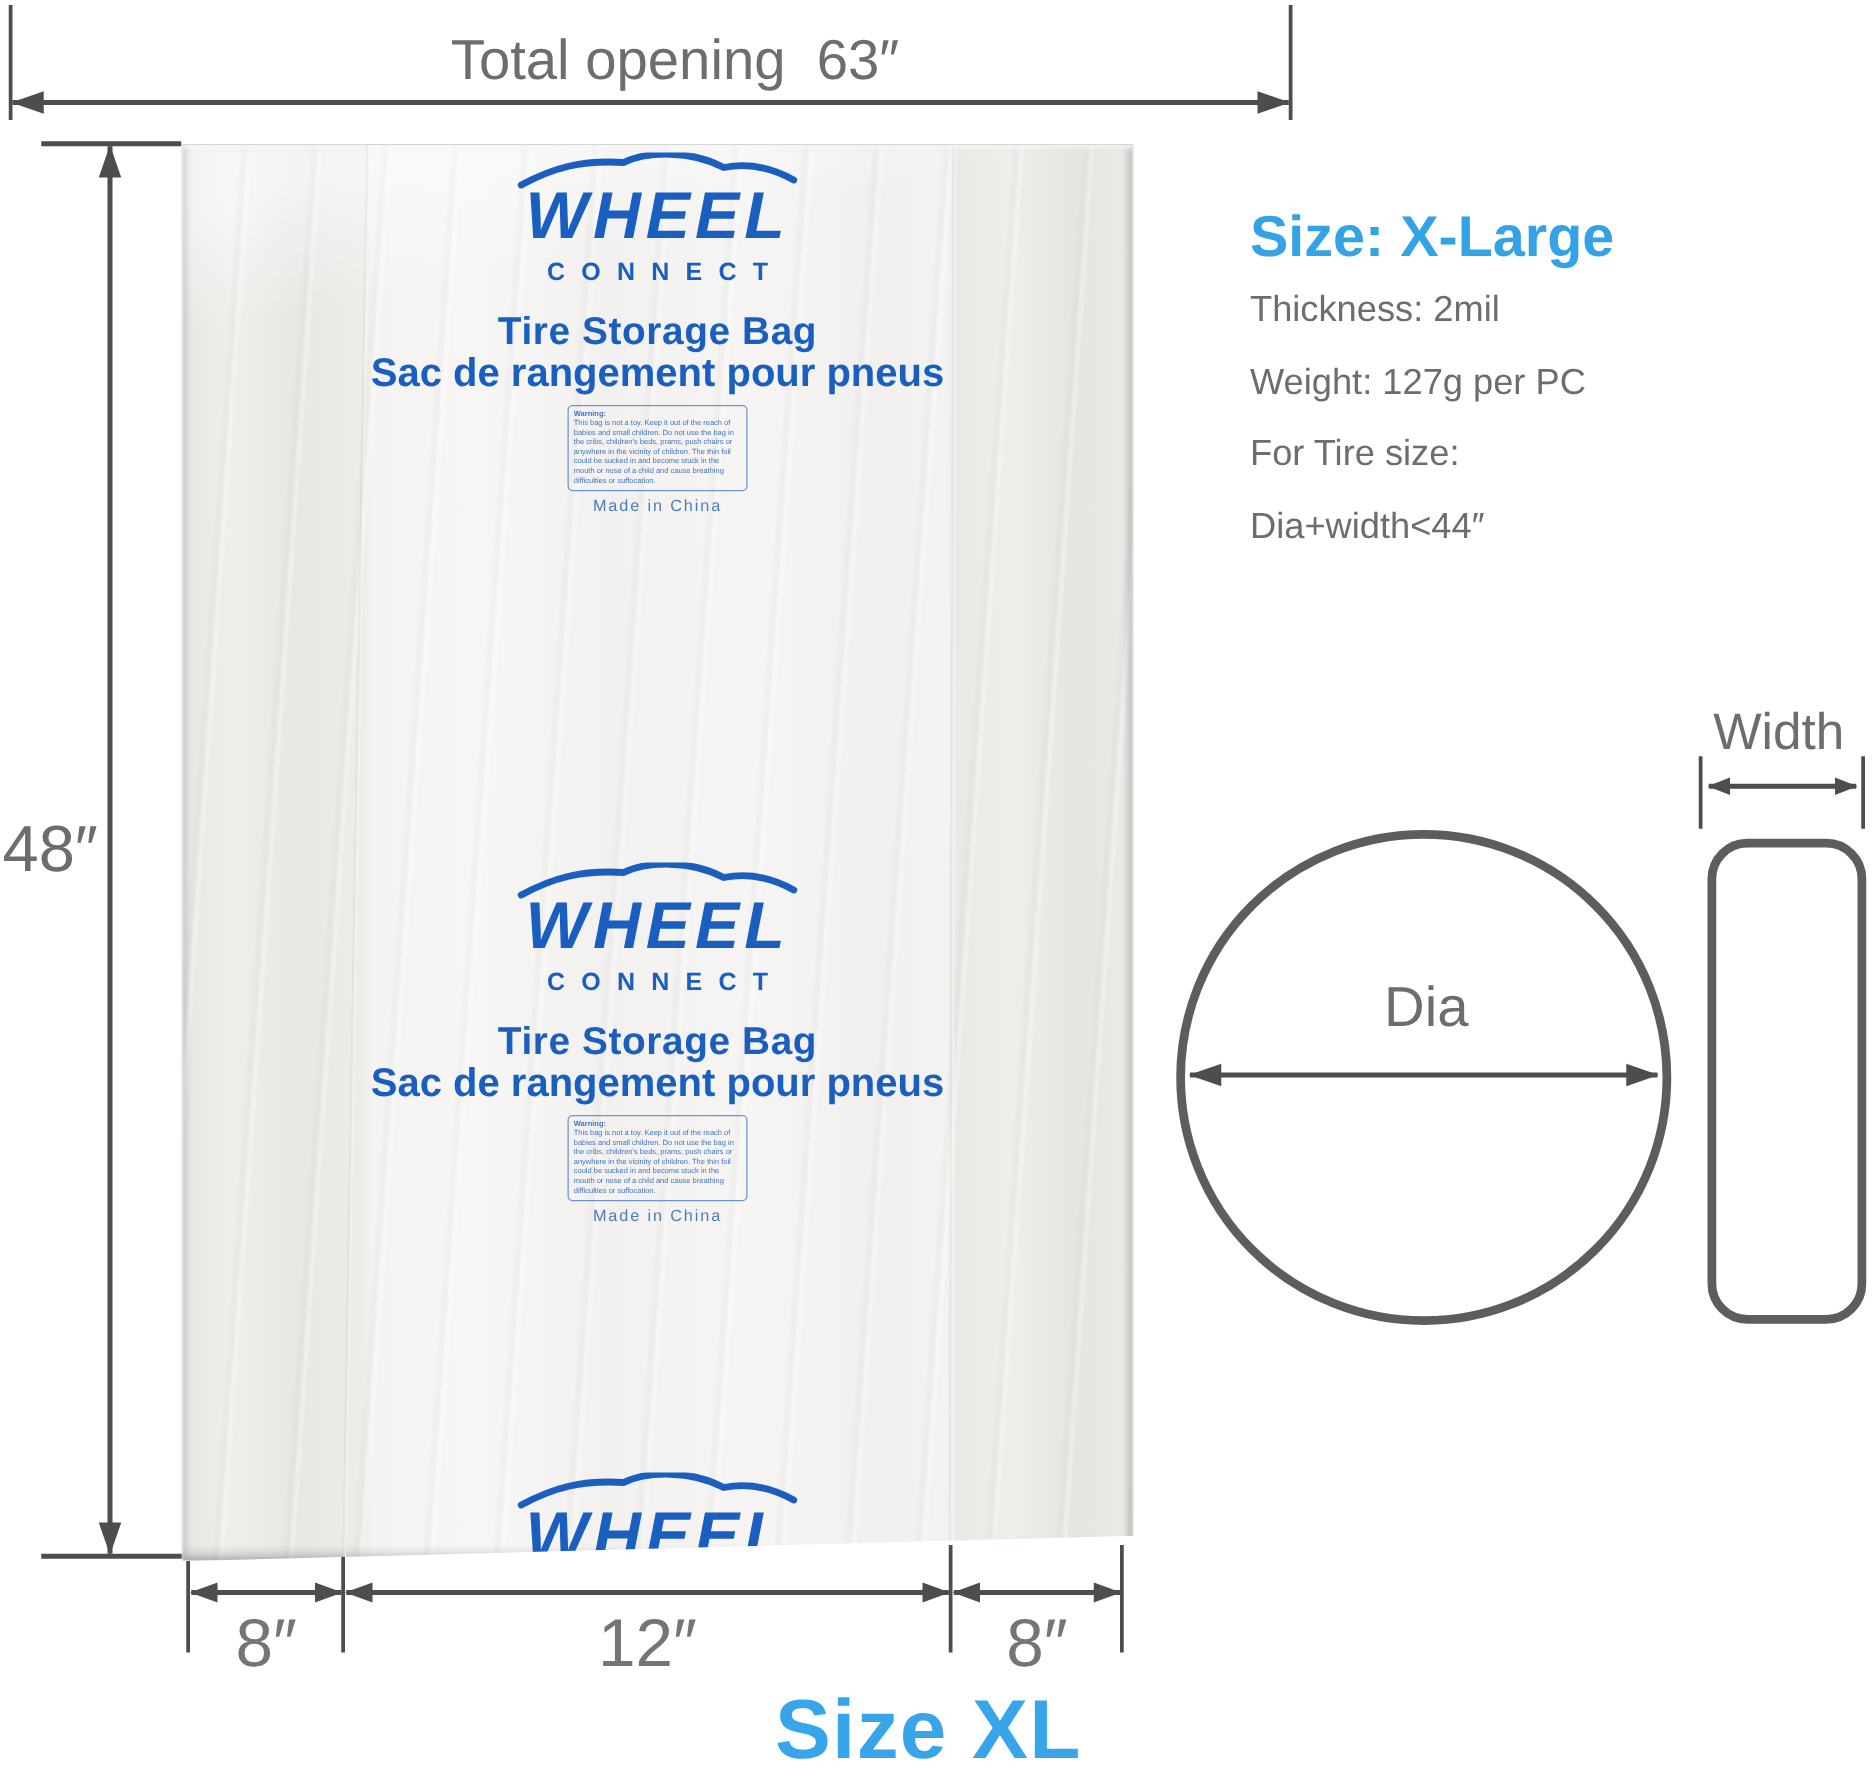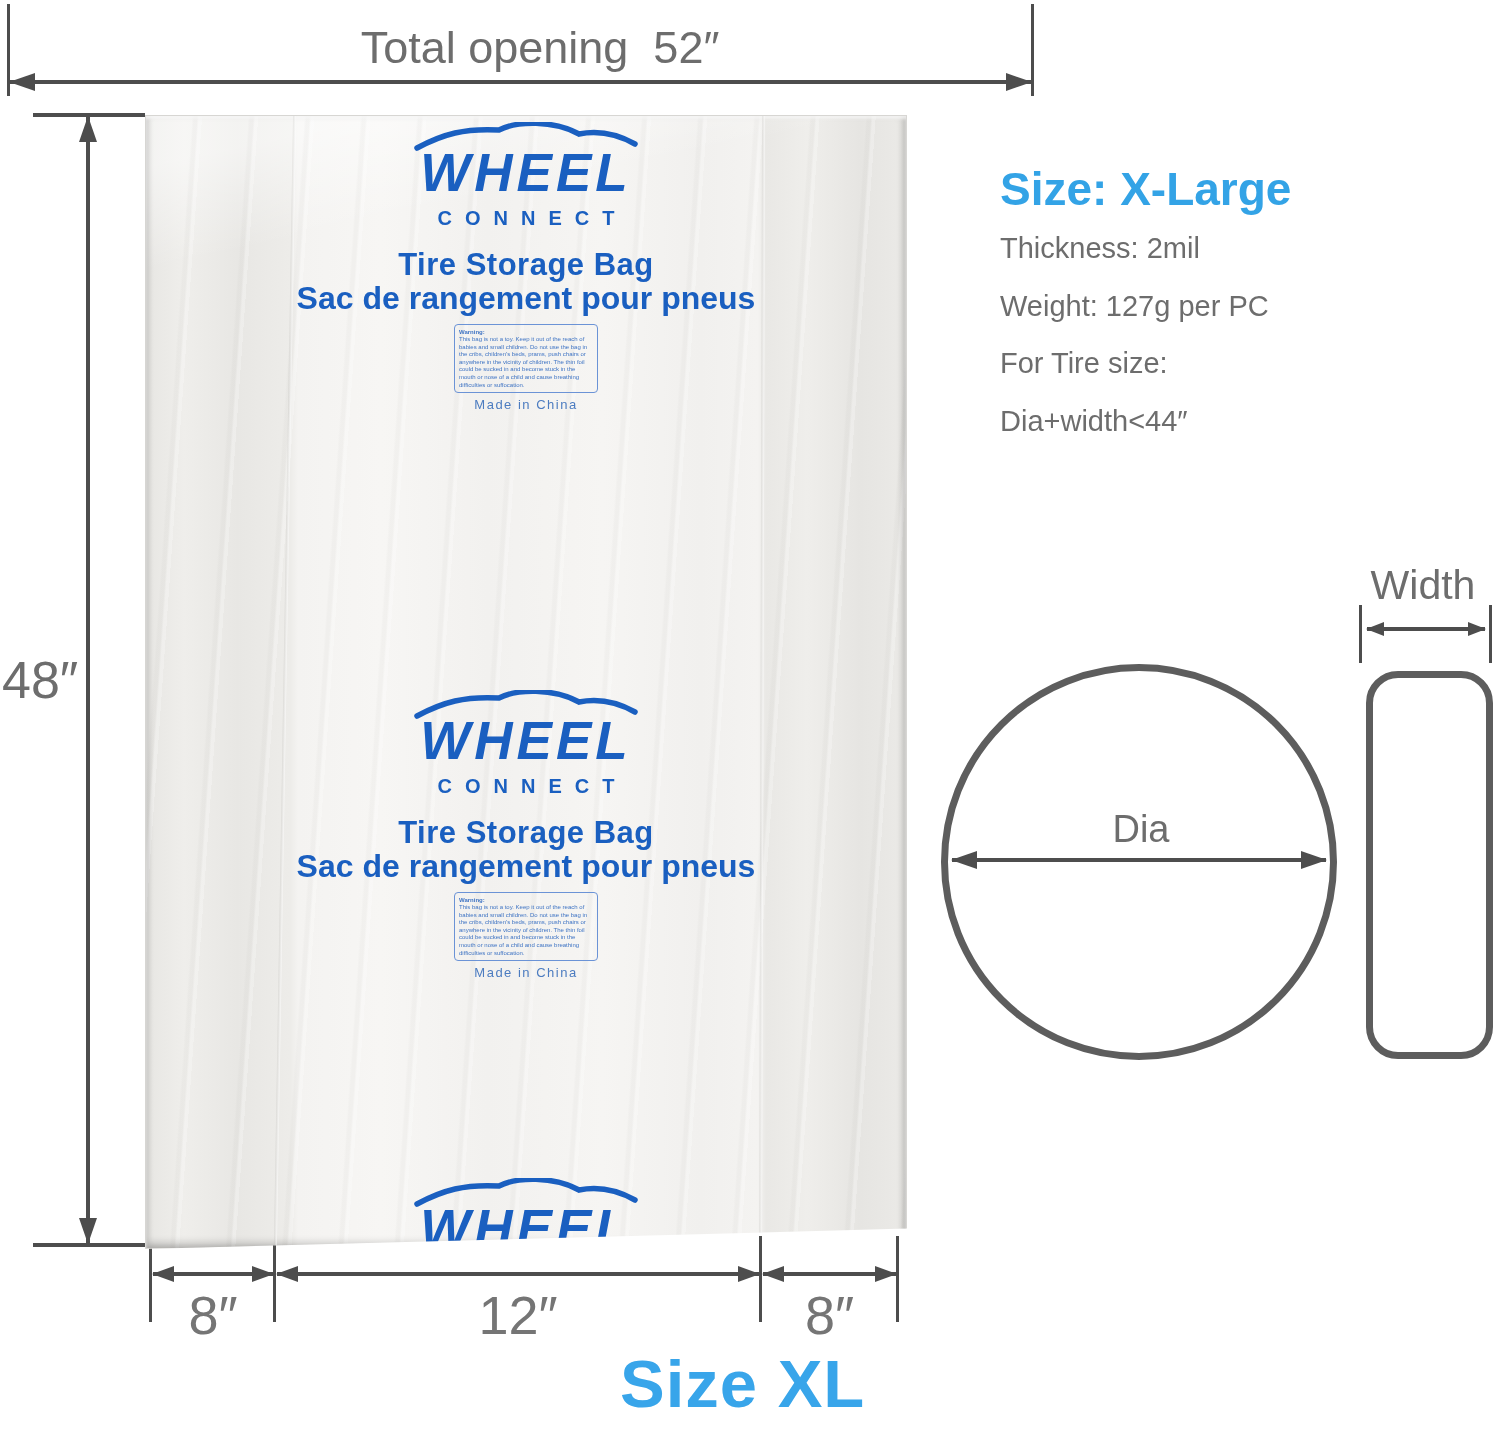--- a/index.html
+++ b/index.html
@@ -64,34 +64,34 @@
   .specs{position:absolute;left:1000px;top:158px;width:480px;color:#6d6d6d;}
   .spec-head{font-size:46px;line-height:62px;font-weight:700;color:#33a3e6;}
   .spec-line{font-size:29px;line-height:57.5px;}
 
   
   .circle{position:absolute;left:941px;top:664px;width:382px;height:382px;
           border:7px solid #5d5d5d;border-radius:50%;}
   .rrect{position:absolute;left:1366px;top:671px;width:113px;height:374px;
          border:7px solid #5d5d5d;border-radius:32px;}
   .width-label{left:1352px;top:562px;width:142px;font-size:41px;}
-  .dia-label{left:1086px;top:808px;width:110px;font-size:38px;}
+  .dia-label{left:1086px;top:780px;width:110px;font-size:45px;}
 
   .size-caption{position:absolute;left:620px;top:1345px;width:320px;
                 font-size:67px;font-weight:700;letter-spacing:1px;color:#38a5ea;}
 </style>
 </head>
 <body>
 
 <div class="stage">
 
   <div class="tick" style="left:7px;top:4px;width:3px;height:92px;"></div>
   <div class="tick" style="left:1031px;top:4px;width:3px;height:92px;"></div>
   <div class="dim-h" style="left:10px;top:80px;width:1021px;"></div>
-  <div class="dim-label top-label">Total opening  52″</div>
+  <div class="dim-label top-label">Total opening  63″</div>
 
   <div class="cap" style="left:33px;top:113px;width:112px;height:4px;"></div>
   <div class="cap" style="left:33px;top:1243px;width:114px;height:4px;"></div>
   <div class="dim-v" style="left:86px;top:117px;height:1126px;"></div>
   <div class="dim-label h48-label">48″</div>
 
   <div class="bag">
     <div class="fold fold-l"></div>
     <div class="fold fold-r"></div>
 

